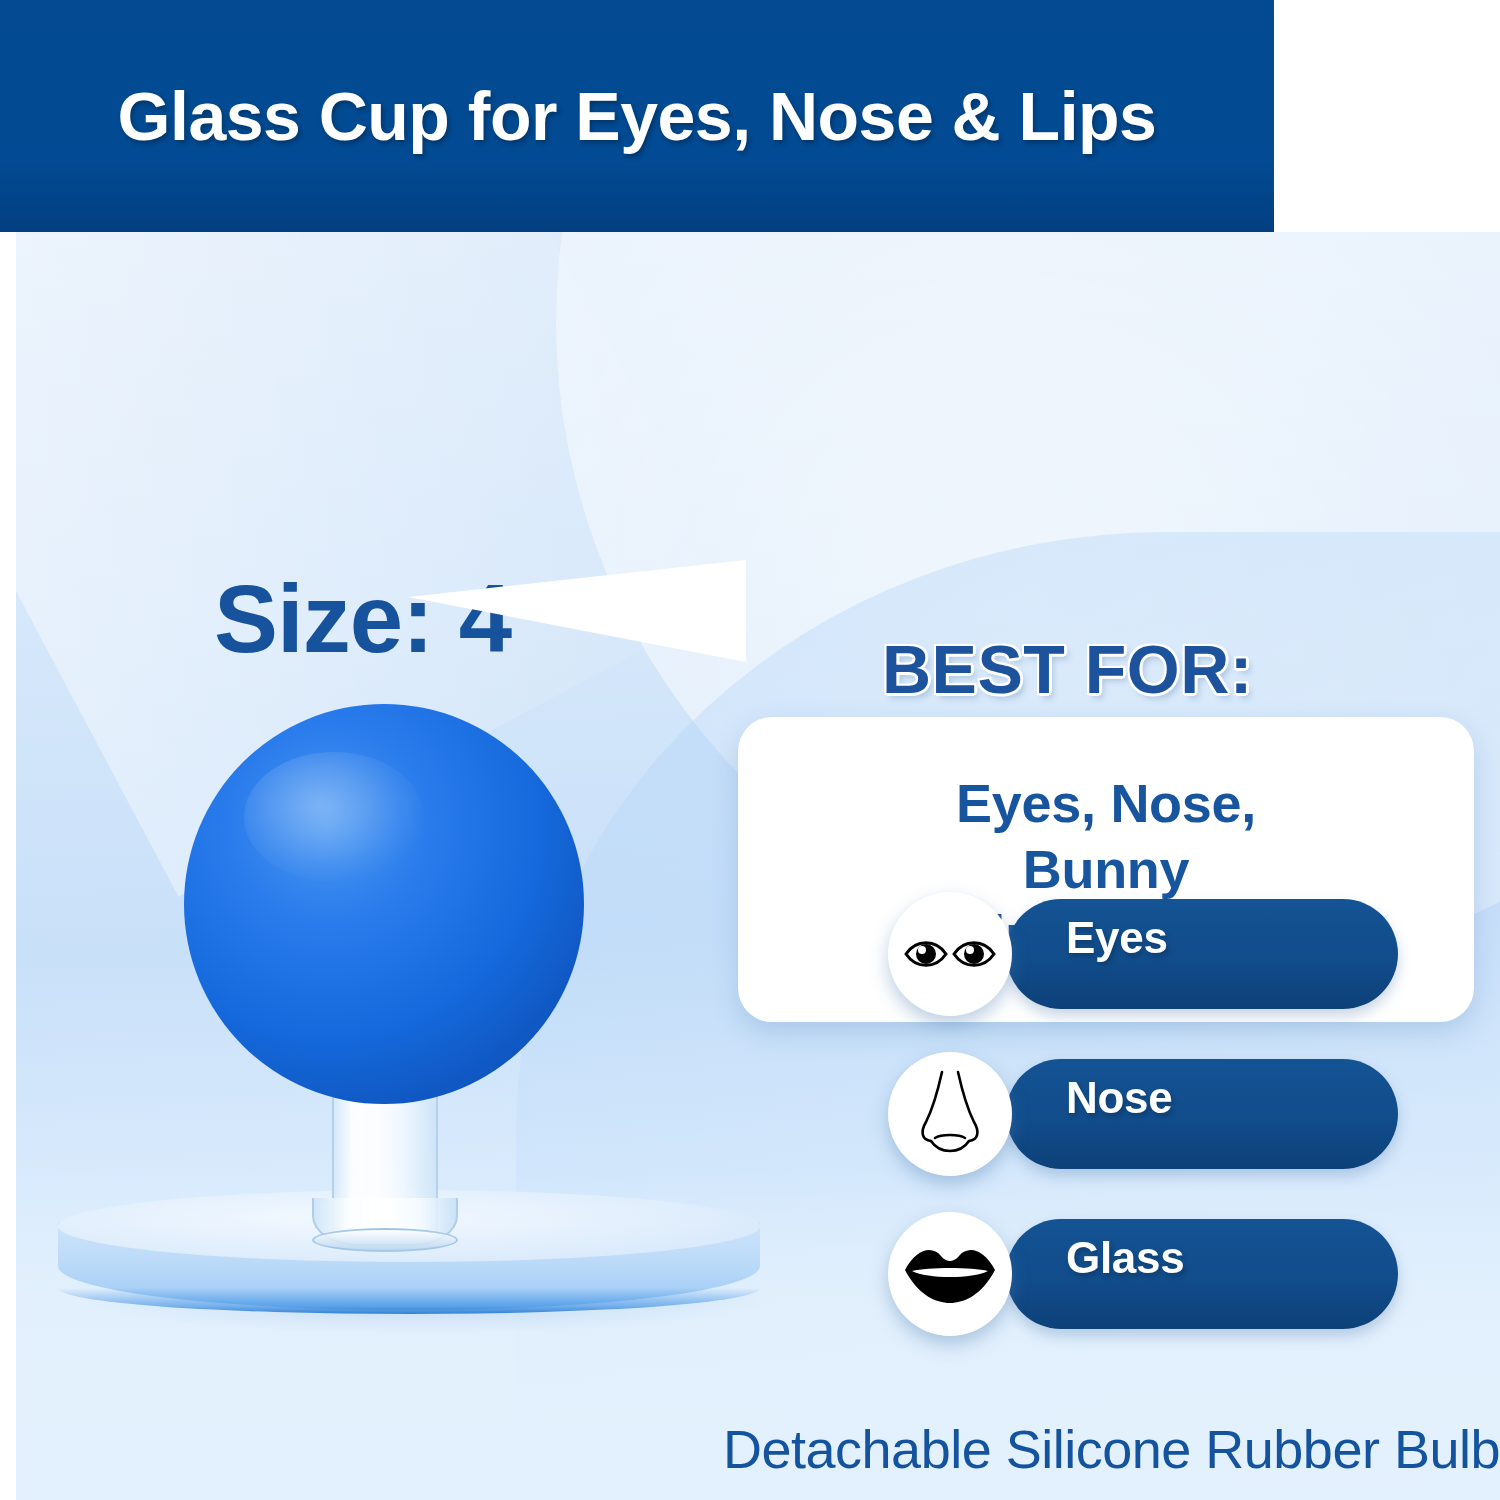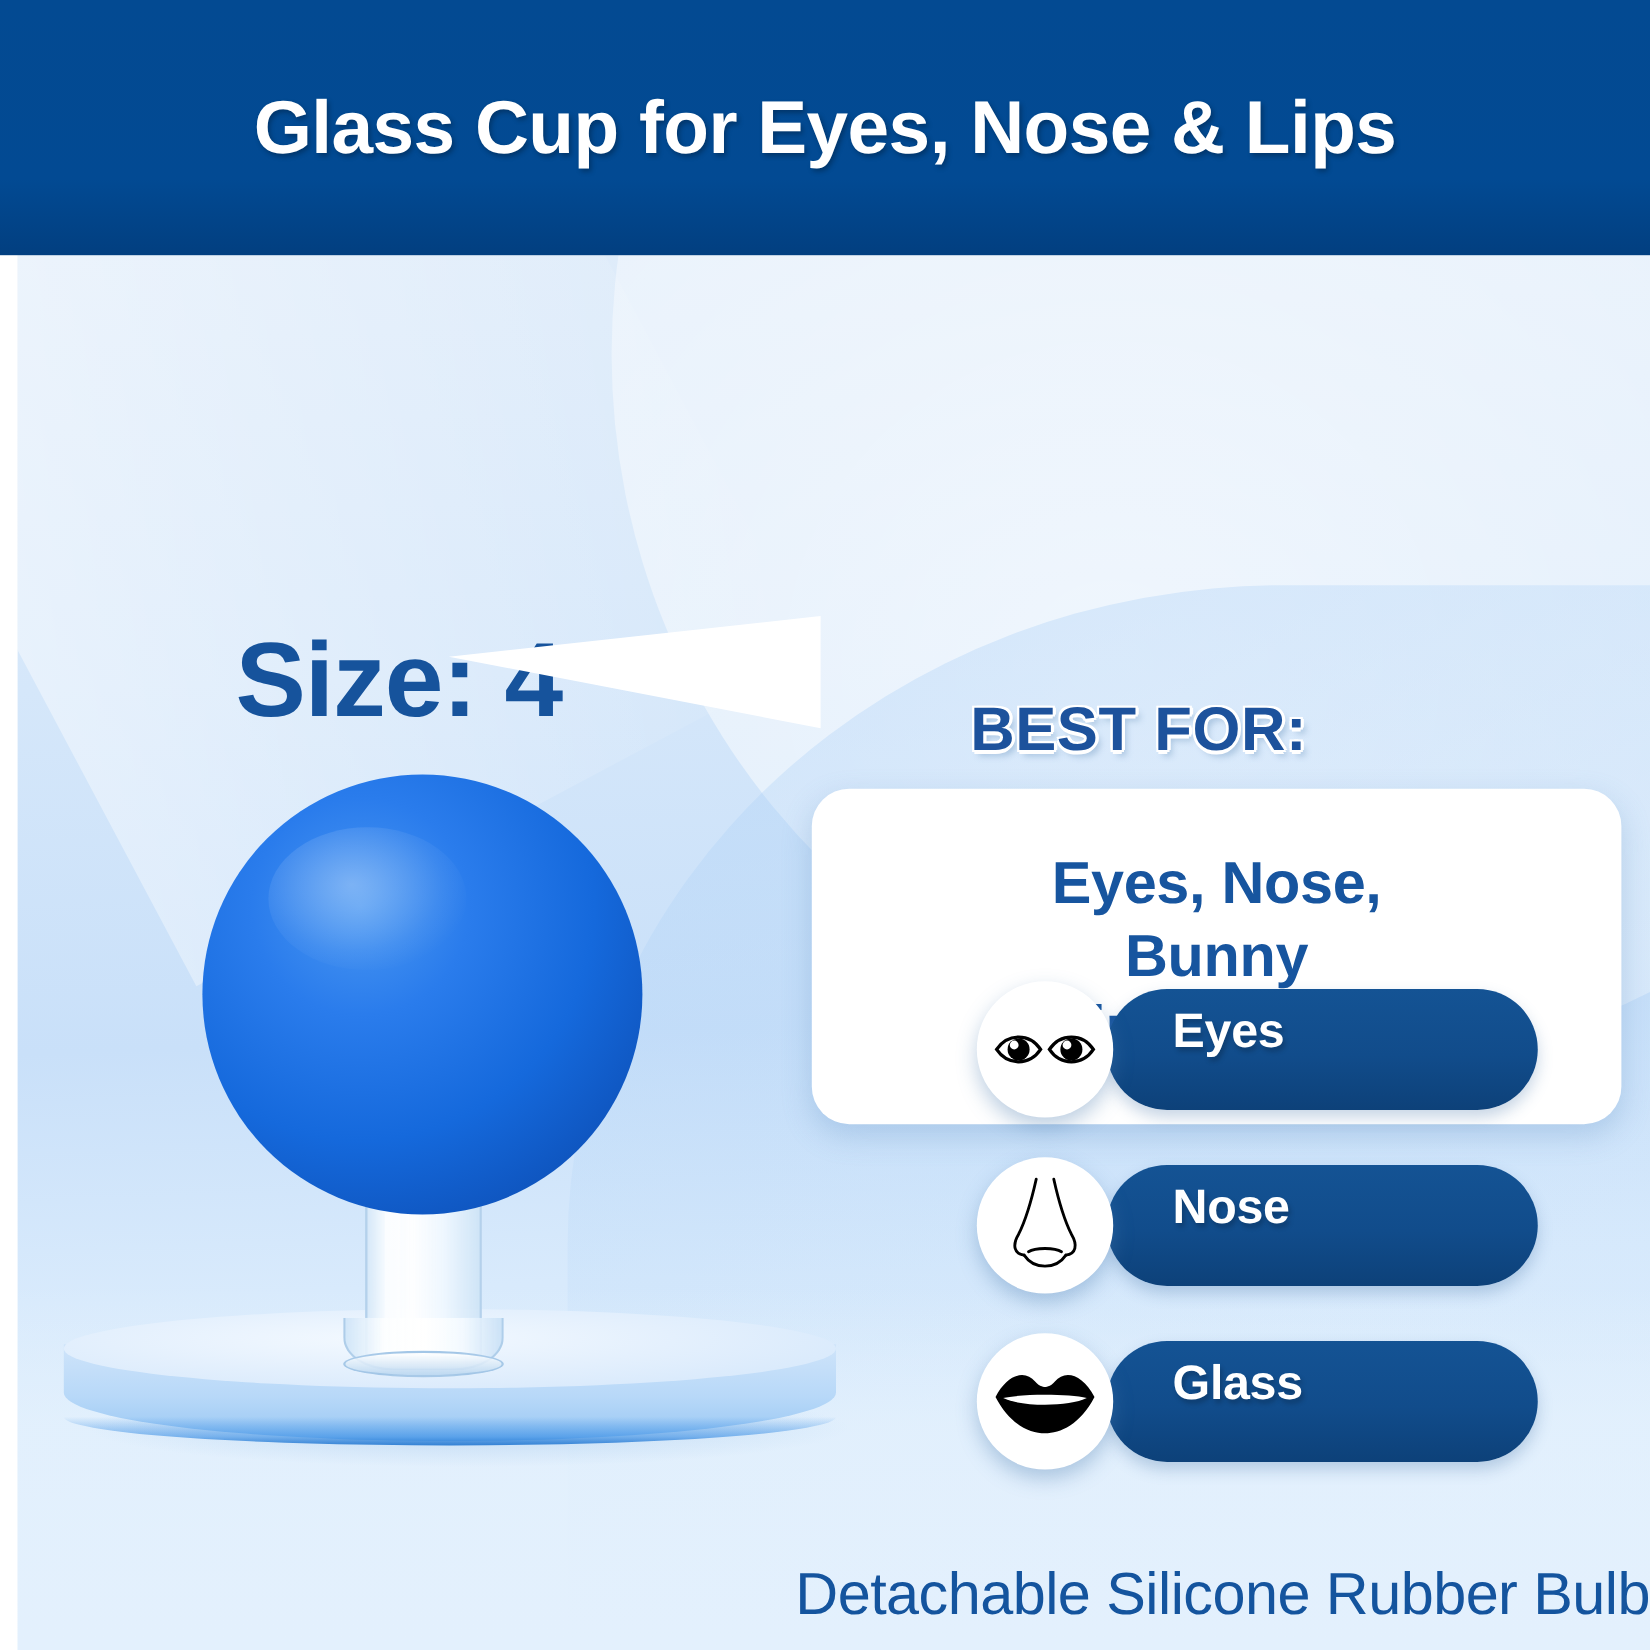--- a/index.html
+++ b/index.html
@@ -15,21 +15,21 @@
   #page {
     position:relative;
     width:1500px; height:1500px;
     overflow:hidden;
   }
 
   
   #header-banner {
     position:absolute;
     left:0; top:0;
-    width:1500px; height:232px;
+    width:1274px; height:232px;
     background:linear-gradient(180deg,#034A92 0%,#024A93 70%,#023F80 100%);
     display:flex;
     align-items:center;
     justify-content:center;
     z-index:30;
   }
   #header-title {
     color:#ffffff;
     font-size:68px;
     font-weight:bold;
@@ -188,21 +188,21 @@
     left:228px; top:520px;
     width:180px; height:130px;
     border-radius:50%;
     background:radial-gradient(ellipse at 42% 40%, rgba(255,255,255,0.30) 0%, rgba(255,255,255,0.06) 55%, rgba(255,255,255,0) 75%);
   }
 
   
   #best-for {
     position:absolute;
     left:866px; top:398px;
-    font-size:56px;
+    font-size:68px;
     font-weight:bold;
     color:#1D529C;
     letter-spacing:0.5px;
     z-index:22;
     white-space:nowrap;
     text-shadow:
       -2px -2px 0 #ffffff,  2px -2px 0 #ffffff,
       -2px  2px 0 #ffffff,  2px  2px 0 #ffffff,
        0px  3px 0 #ffffff,  3px  0px 0 #ffffff,
        4px  5px 6px rgba(110,150,190,0.45);

